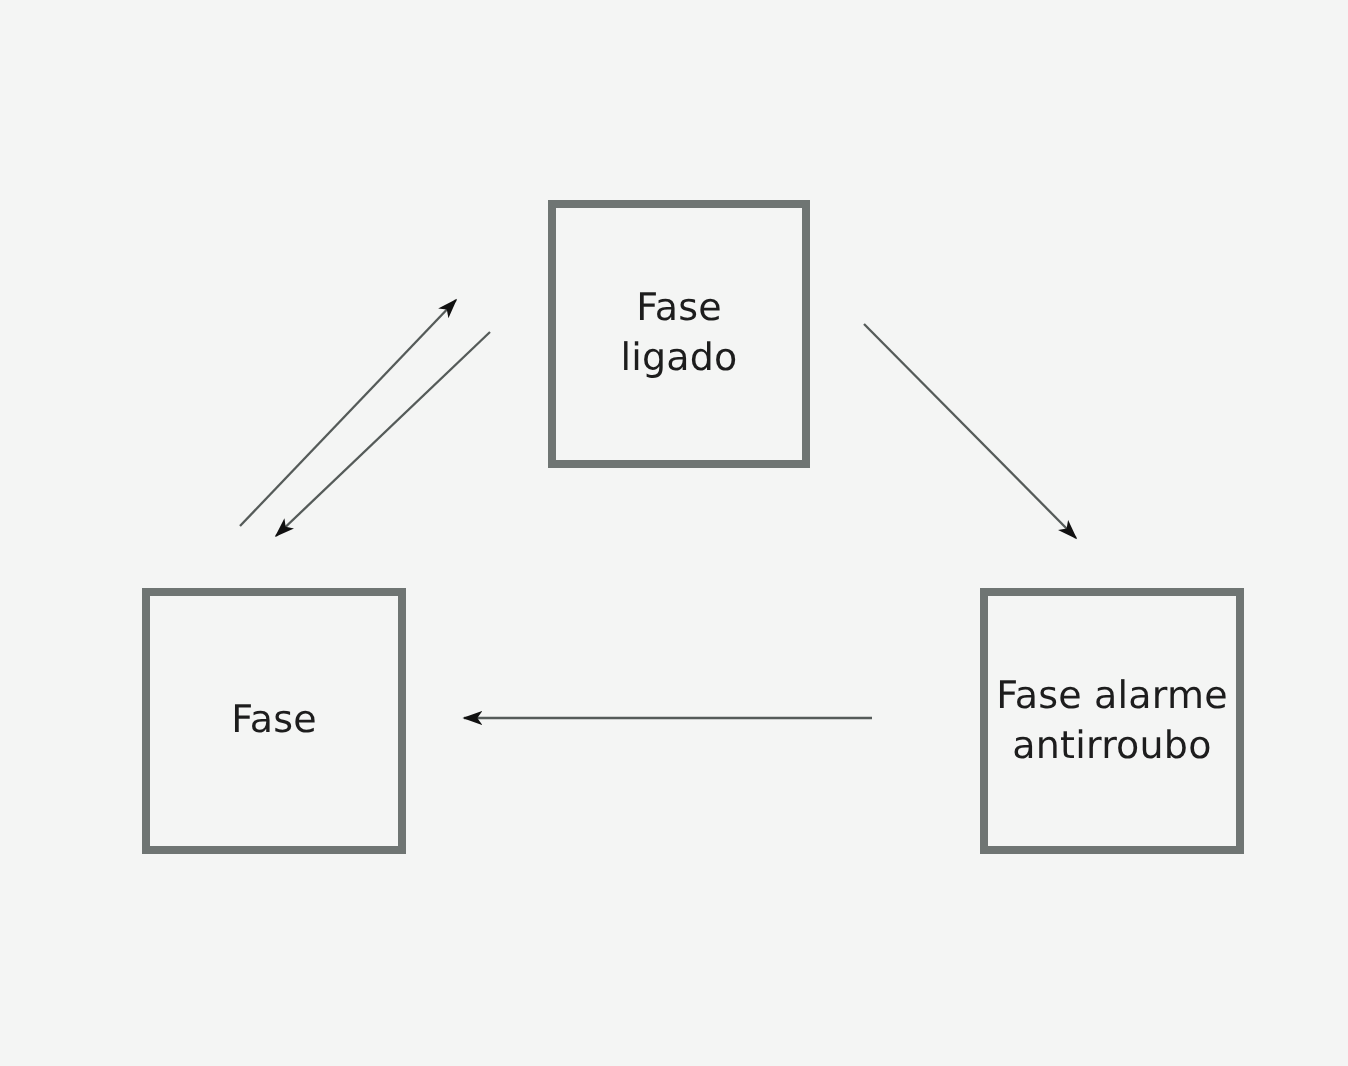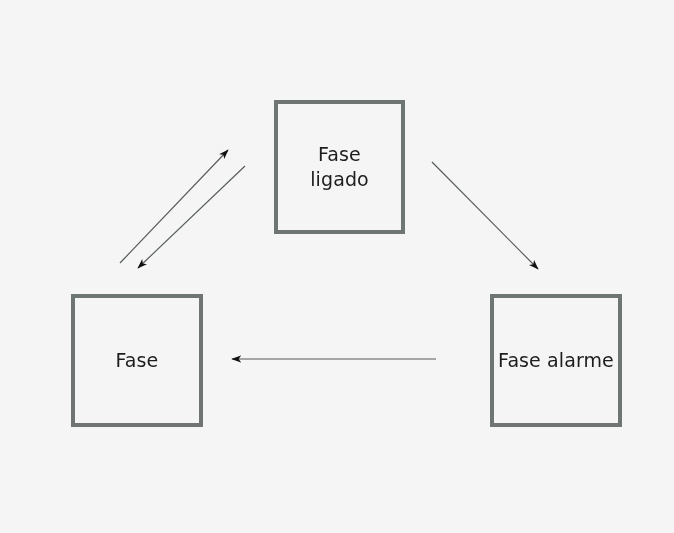--- a/index.html
+++ b/index.html
@@ -90,15 +90,16 @@
     <div class="state-label">Fase</div>
     <div class="state-label">ligado</div>
   </div>
 
   <div class="state-box" id="box-desligado" style="left: 71px; top: 294px; width: 132px; height: 133px; border-color: rgb(111, 117, 115);">
     <div class="state-label">Fase</div>
   </div>
 
   <div class="state-box" id="box-alarme" style="left: 466px; top: 294px; width: 132px; height: 133px; border-color: rgb(111, 117, 115);">
     <div class="state-label">Fase alarme</div>
+    <div class="state-label">antirroubo</div>
   </div>
 
 </div>
 
 </body></html>

